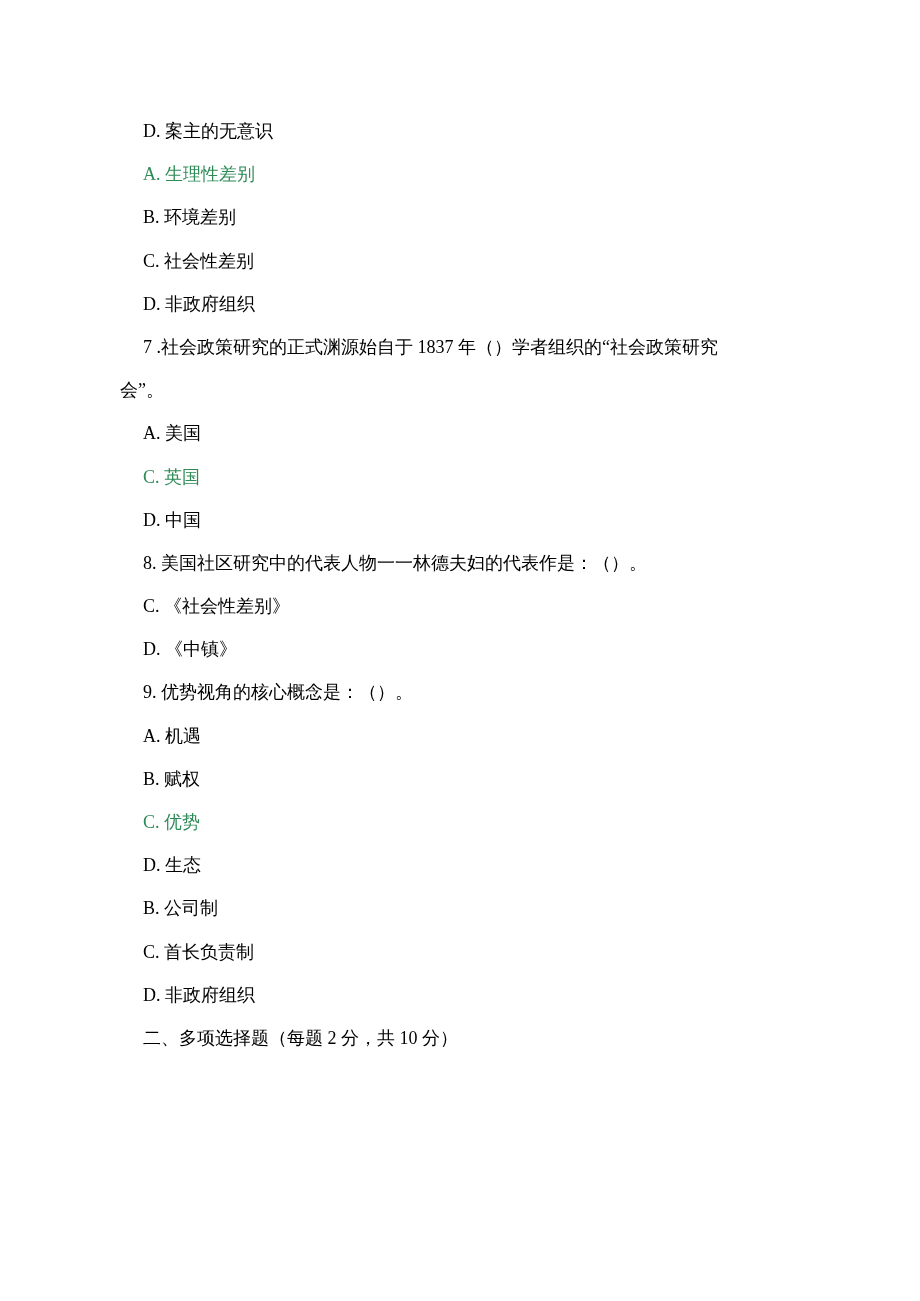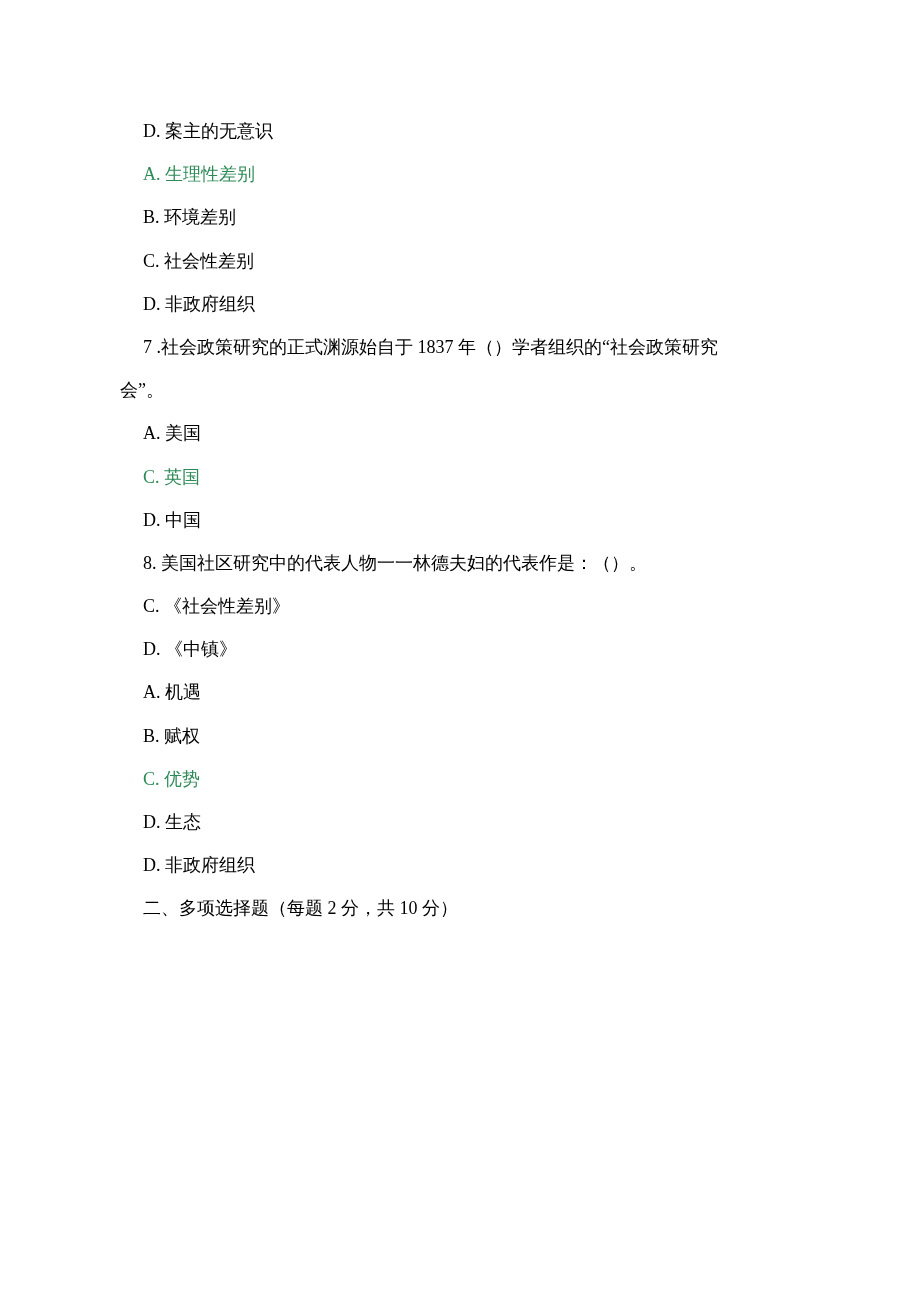--- a/index.html
+++ b/index.html
@@ -44,22 +44,25 @@
   <div class="line indent">7  .社会政策研究的正式渊源始自于 1837 年（）学者组织的“社会政策研究</div>
   <div class="line no-indent">会”。</div>
   <div class="line indent">A. 美国</div>
   <div class="line indent green">C. 英国</div>
   <div class="line indent">D. 中国</div>
 
   <div class="line indent">8. 美国社区研究中的代表人物一一林德夫妇的代表作是：（）。</div>
   <div class="line indent">C. 《社会性差别》</div>
   <div class="line indent">D. 《中镇》</div>
 
+  <div class="line indent">9. 优势视角的核心概念是：（）。</div>
   <div class="line indent">A. 机遇</div>
   <div class="line indent">B. 赋权</div>
   <div class="line indent green">C. 优势</div>
   <div class="line indent">D. 生态</div>
 
+  <div class="line indent">B. 公司制</div>
+  <div class="line indent">C. 首长负责制</div>
   <div class="line indent">D. 非政府组织</div>
 
   <div class="line indent">二、多项选择题（每题 2 分，共 10 分）</div>
 
 </div>
 
 </body></html>

